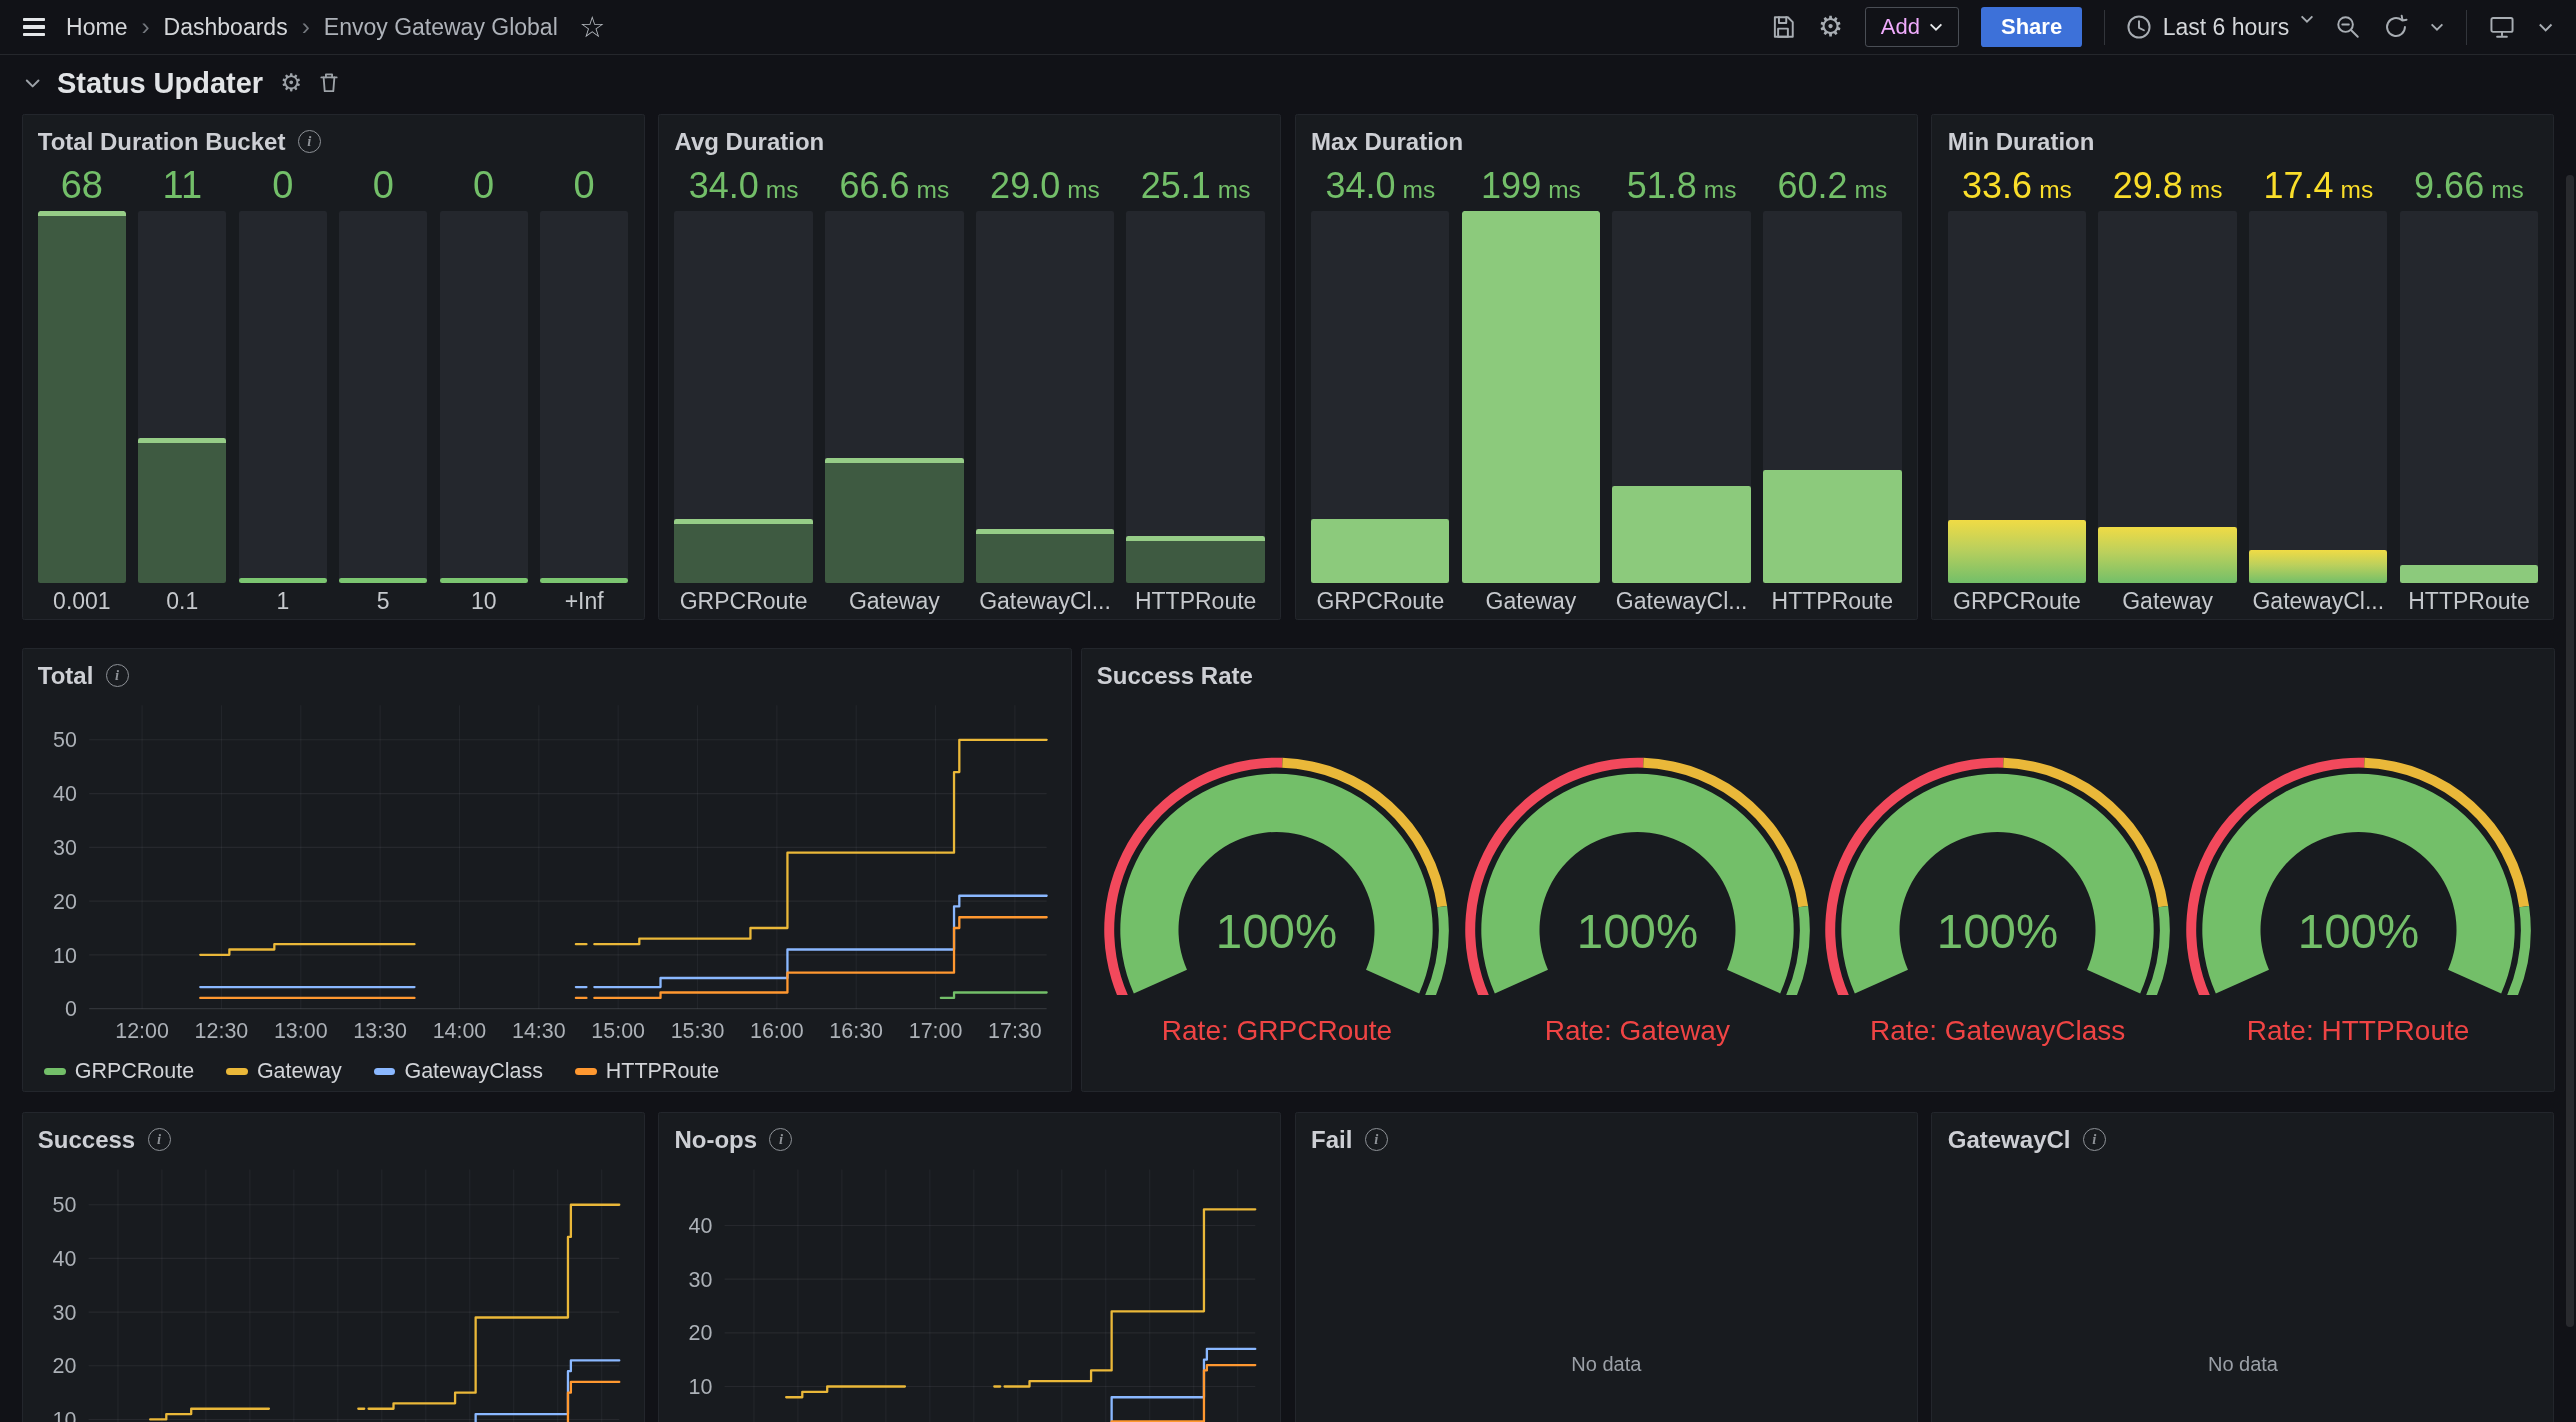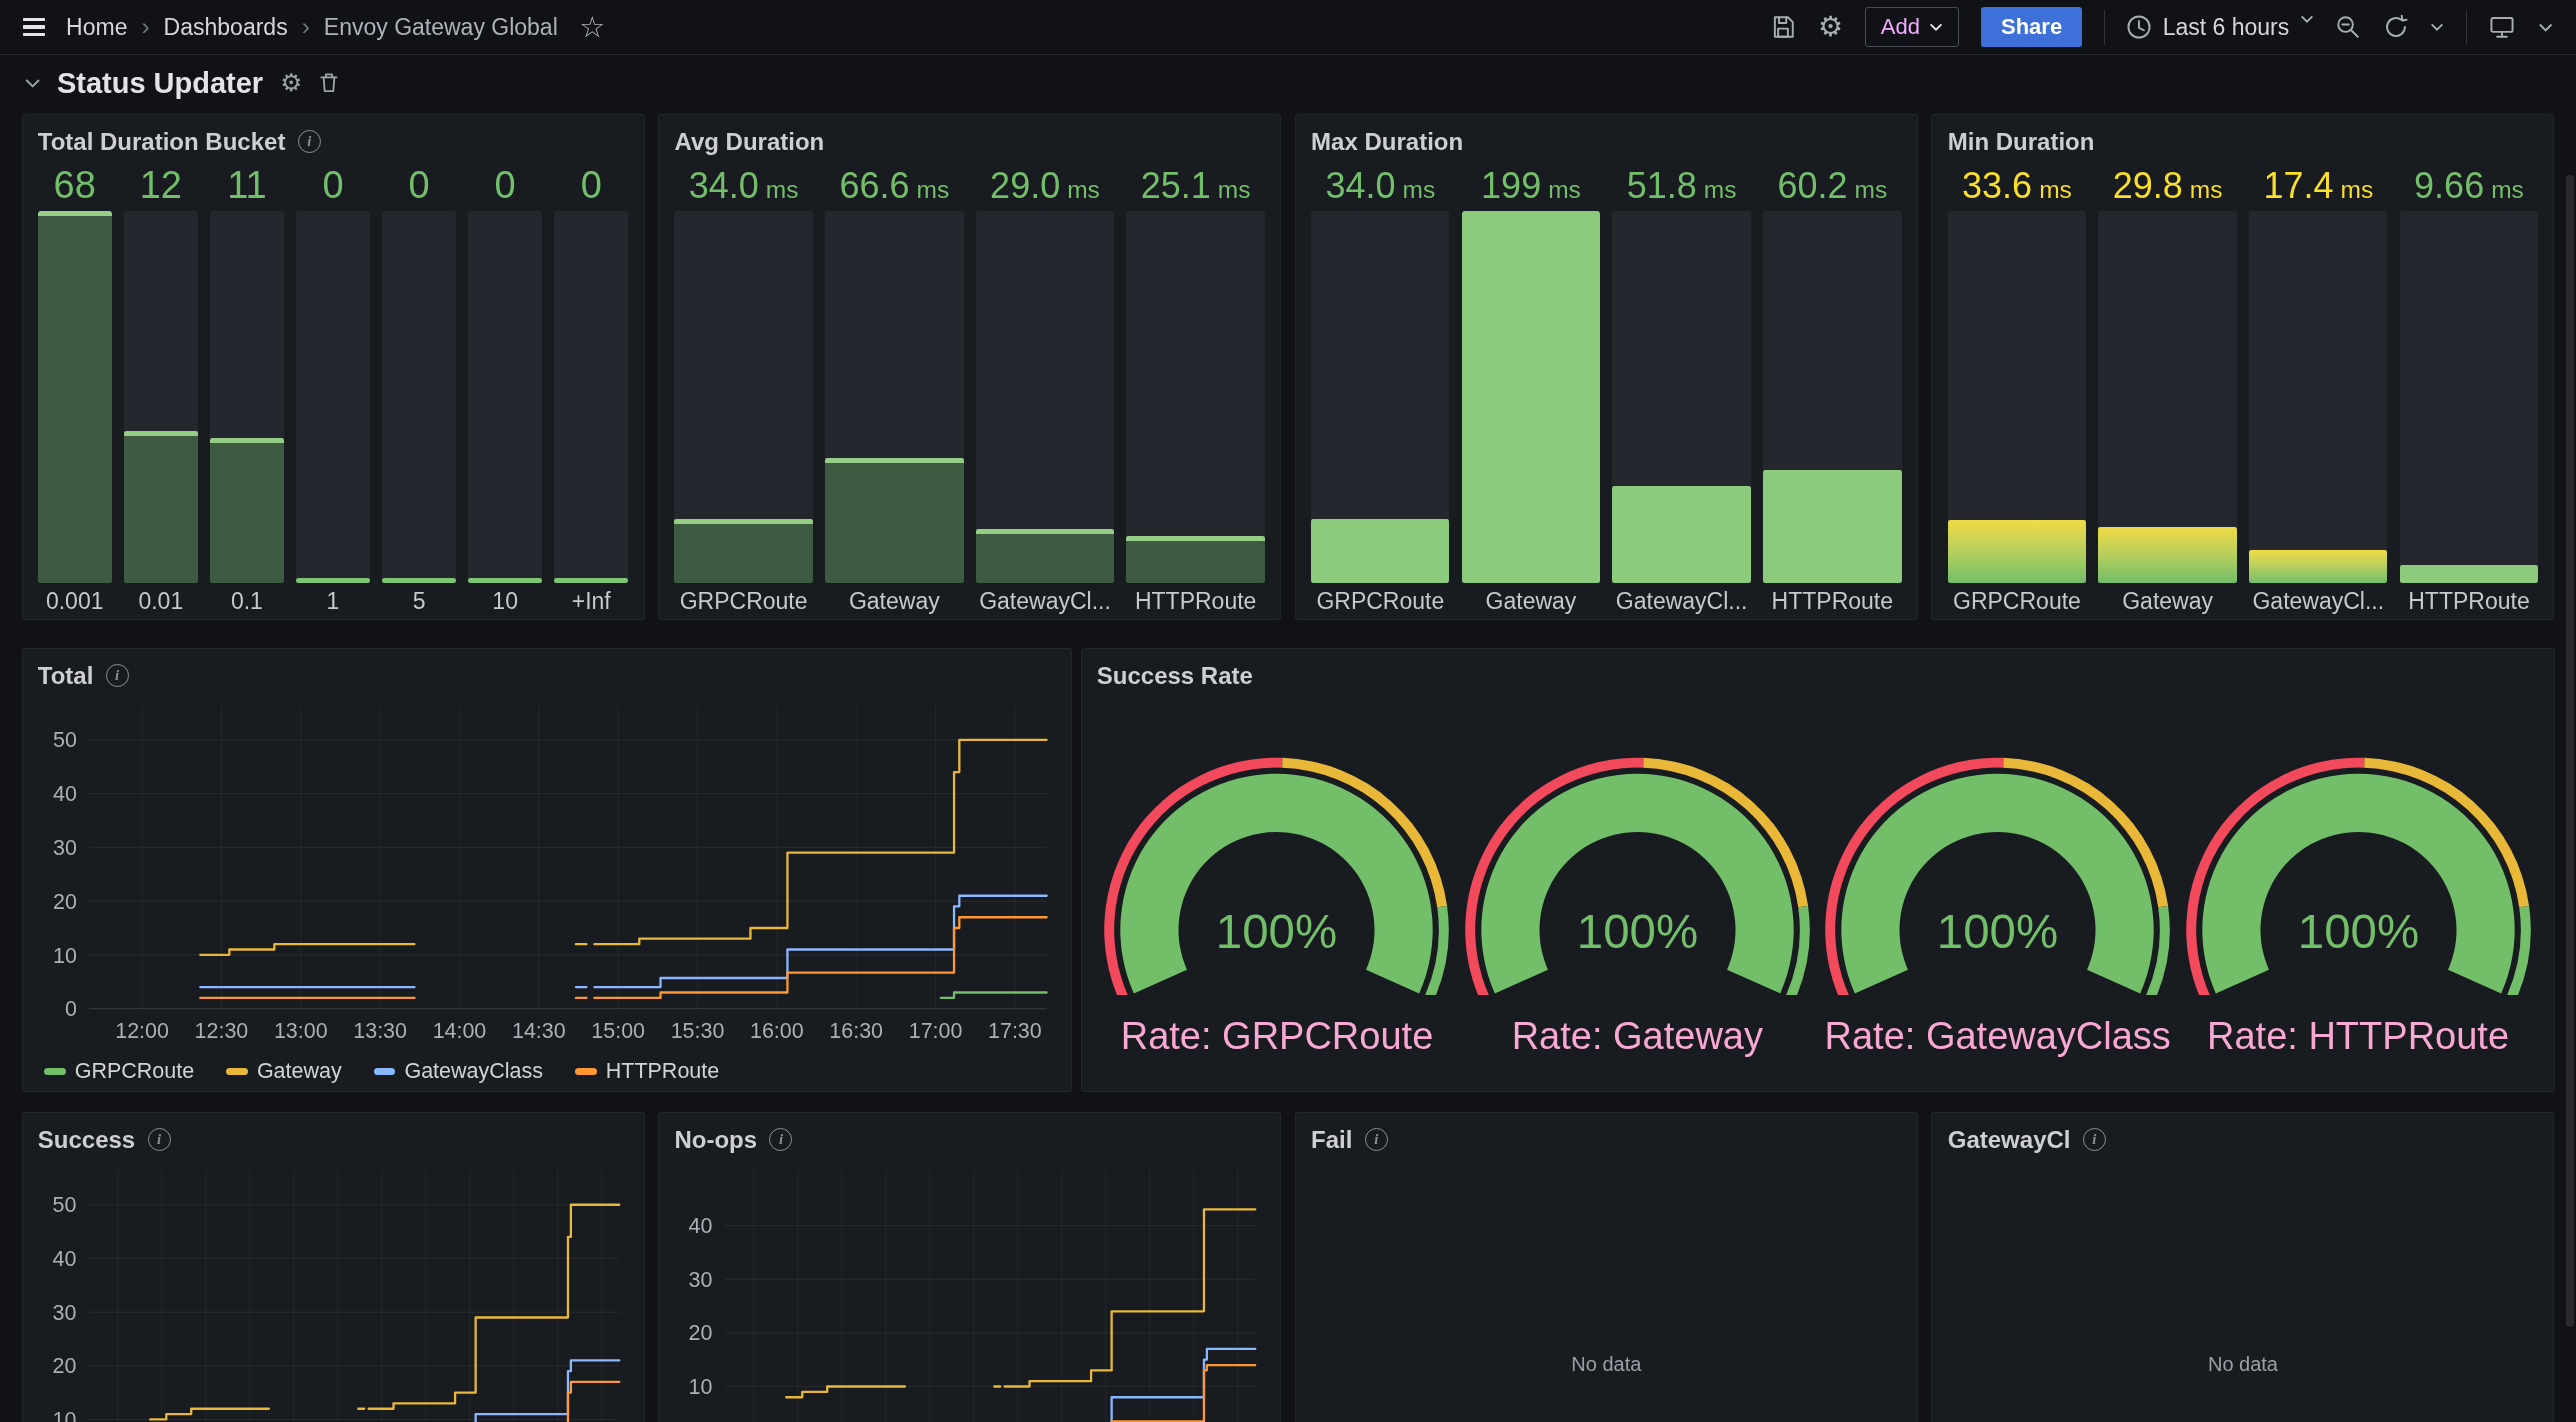--- a/index.html
+++ b/index.html
@@ -71,21 +71,21 @@
   
   .ts-wrap { position:absolute; left:15.3px; top:41px; }
   .legend { position:absolute; left:21.5px; bottom:7px; display:flex; gap:32px; align-items:center; }
   .legend-item { display:flex; align-items:center; gap:9.2px; font-size:21.5px; color:#D2D4D8; }
   .legend-pill { width:21.5px; height:7px; border-radius:3.8px; }
 
   
   .gauge-row { position:absolute; left:15.3px; right:15.3px; top:41px; bottom:6.1px; display:flex; }
   .gauge-cell { flex:1; display:flex; flex-direction:column; align-items:center; }
   .gauge-cell svg { margin-top:60px; }
-  .gauge-label { margin-top:20px; font-size:38px; color:#f9a8d4; }
+  .gauge-label { margin-top:20px; font-size:28px; color:#ef4444; }
 
   .no-data { position:absolute; top:240px; left:0; width:100%; text-align:center;
     font-size:20px; color:#9BA0A7; }
 
   .scrollbar { position:absolute; right:2.3px; top:175px; width:7.7px; height:1152px;
     background:rgba(255,255,255,0.10); border-radius:3.8px; z-index:50; }
 </style>
 </head>
 <body>
 
@@ -193,29 +193,20 @@
       </div>
       <div class="stat-cols">
           <div class="stat-col">
             <div class="stat-val">
               <span style="color: rgb(115, 191, 105);">68</span>
             </div>
             <div class="stat-track">
               <div class="stat-fill fill-capped" style="height: 100%;"></div>
             </div>
             <div class="stat-xlabel">0.001</div>
-          </div>
-          <div class="stat-col">
-            <div class="stat-val">
-              <span style="color: rgb(115, 191, 105);">12</span>
-            </div>
-            <div class="stat-track">
-              <div class="stat-fill fill-capped" style="height: 41%;"></div>
-            </div>
-            <div class="stat-xlabel">0.01</div>
           </div>
           <div class="stat-col">
             <div class="stat-val">
               <span style="color: rgb(115, 191, 105);">11</span>
             </div>
             <div class="stat-track">
               <div class="stat-fill fill-capped" style="height: 39%;"></div>
             </div>
             <div class="stat-xlabel">0.1</div>
           </div>

